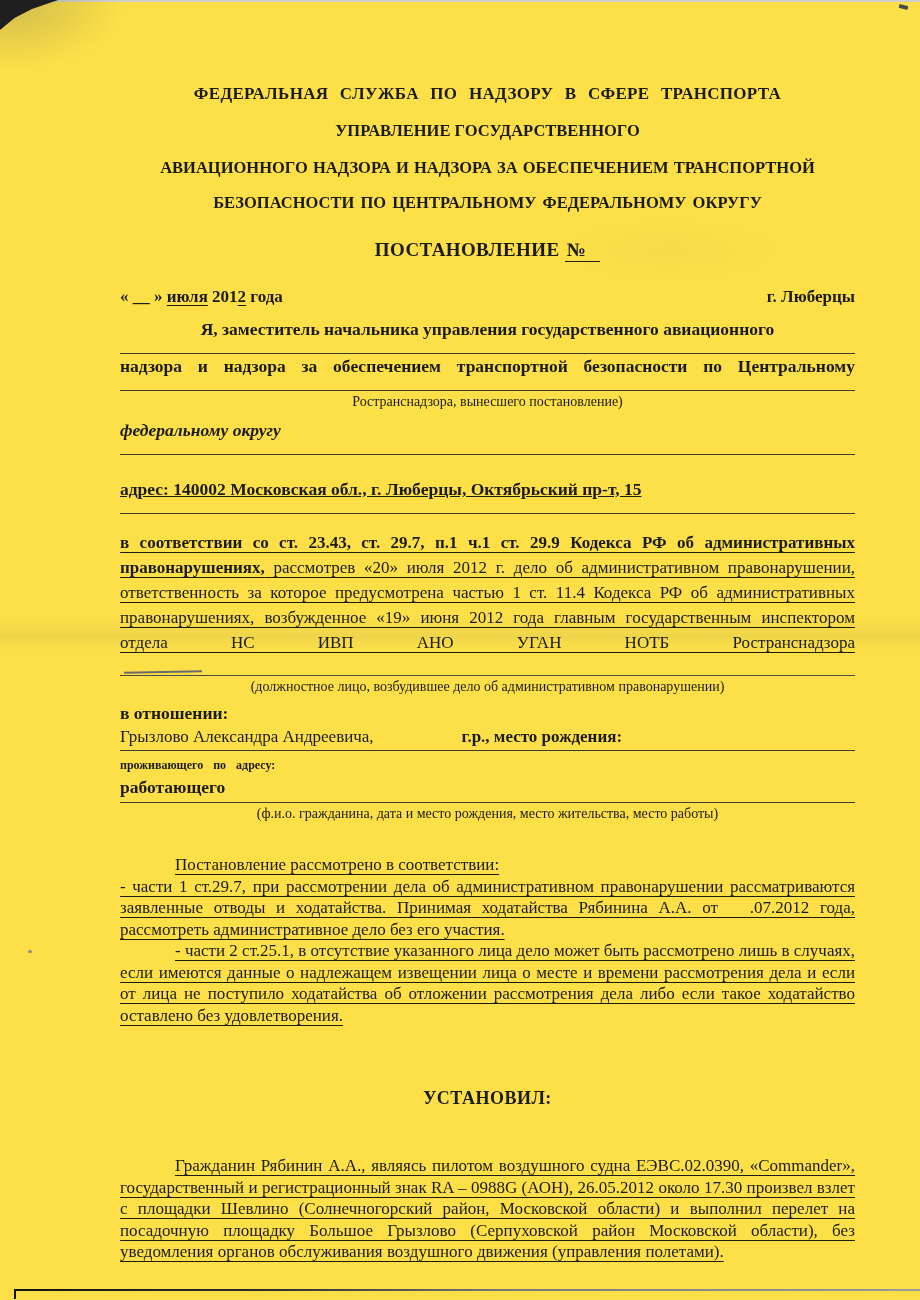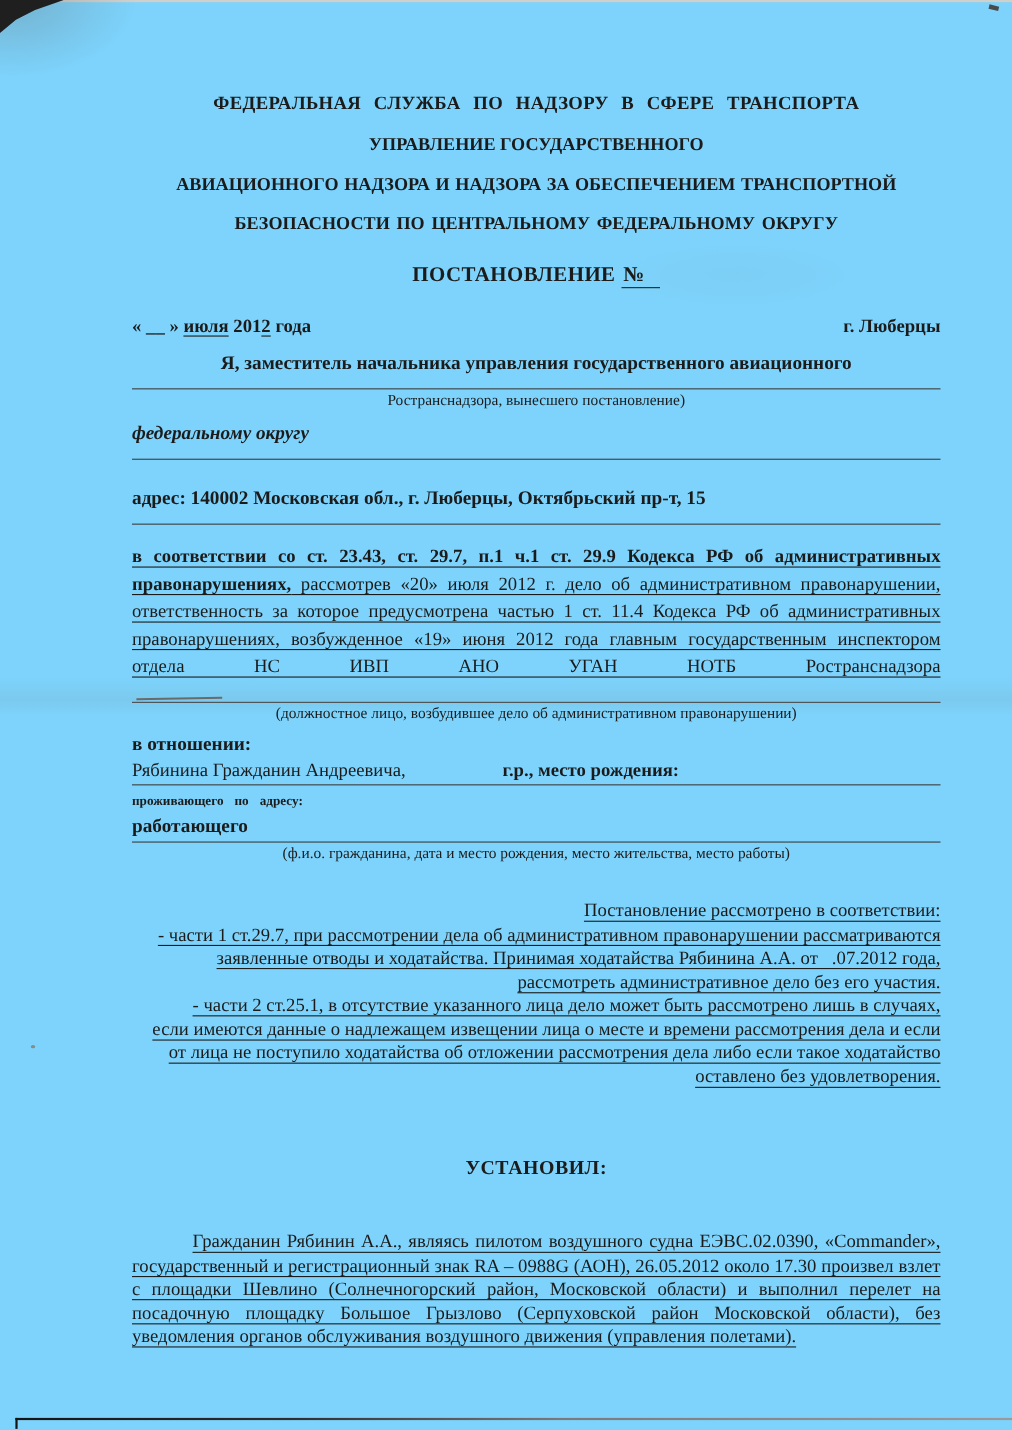--- a/index.html
+++ b/index.html
@@ -1,18 +1,18 @@
 <!DOCTYPE html>
 <html><head>
 <meta charset="utf-8">
 <style>
   html,body{margin:0;padding:0;background:#e9e9e7;}
   .page{
     position:relative;width:920px;height:1300px;margin:0 auto;
-    background:#7dd3fc;color:#1b1b1b;overflow:hidden;
+    background:#fde047;color:#1b1b1b;overflow:hidden;
     font-family:"Liberation Serif","DejaVu Serif",serif;
   }
   .content{position:absolute;left:120px;top:84px;width:735px;}
 
   
   .hdr{text-align:center;font-weight:bold;}
   .hdr .h1{font-size:17px;word-spacing:7px;letter-spacing:.3px;margin-bottom:17px;}
   .hdr .h2{font-size:16.5px;margin-bottom:17px;}
   .hdr .h3{font-size:16.5px;margin-bottom:15px;word-spacing:1px;}
   .hdr .h4{font-size:16.5px;word-spacing:2px;}
@@ -26,21 +26,21 @@
   .dateline{margin-top:26px;display:flex;justify-content:space-between;
     font-weight:bold;font-size:17px;}
   .u{text-decoration:underline;text-underline-offset:3px;}
 
   
   .form-line{font-weight:bold;font-size:17.5px;border-bottom:1.2px solid #3c3c3c;padding-bottom:13px;}
   .caption{font-size:14px;text-align:center;padding:3px 0 4px;}
   .line-official1{text-align:center;margin-top:12px;}
   .line-official2{text-align:justify;text-align-last:justify;margin-top:2px;}
   .line-official3{margin-top:6px;font-style:italic;}
-  .line-address{margin-top:24px;}
+  .line-address{margin-top:24px;text-decoration:underline;}
 
   
   .u-par{margin:0;font-size:17px;text-align:justify;
     text-decoration:underline;text-decoration-thickness:1px;text-underline-offset:4px;}
   .consideration{margin-top:16px;}
   .consideration .u-par{line-height:25px;text-align-last:justify;}
   .consideration .lead{font-weight:bold;}
 
   .squiggle-rule{position:relative;height:10px;margin-top:10px;border-bottom:1.2px solid #4a4a4a;}
   .squiggle-rule .mark{position:absolute;left:4px;bottom:2px;width:78px;height:0;
@@ -50,21 +50,21 @@
   .subject-label{font-weight:bold;font-size:17.5px;margin-top:4px;}
   .name-line{display:flex;align-items:baseline;font-size:17px;
     border-bottom:1.2px solid #3c3c3c;padding-bottom:3px;margin-top:3px;}
   .name-line .birth{font-weight:bold;margin-left:88px;}
   .residence{font-weight:bold;font-size:12px;word-spacing:7px;margin-top:7px;}
   .work{font-weight:bold;font-size:17.5px;border-bottom:1.2px solid #3c3c3c;
     padding-bottom:4px;margin-top:4px;}
 
   
   .procedure{margin-top:28px;}
-  .procedure p{line-height:21.5px;text-align:right;}
+  .procedure p{line-height:21.5px;}
   .proc-intro{margin:0;font-size:17px;text-indent:55px;line-height:21.5px;}
   .proc-intro span{text-decoration:underline;text-underline-offset:4px;}
   .indent{text-indent:55px;}
 
   
   .ruling-heading{margin-top:62px;text-align:center;font-weight:bold;font-size:18px;letter-spacing:.5px;}
   .ruling-par{margin-top:46px;line-height:21.5px;text-indent:55px;}
 
   
   .artifact-topline{position:absolute;top:0;left:0;width:100%;height:2px;background:#cfcfcc;}
@@ -120,35 +120,36 @@
         <span>__</span>
         <span>»</span>
         <span class="u">июля</span>
         <span>201</span><span class="u">2</span>
         <span>года</span>
       </div>
       <div>г. Люберцы</div>
     </div>
 
     <div class="form-line line-official1">Я, заместитель начальника управления государственного авиационного</div>
+    <div class="form-line line-official2">надзора и надзора за обеспечением транспортной безопасности по Центральному</div>
     <div class="caption">Ространснадзора, вынесшего постановление)</div>
     <div class="form-line line-official3">федеральному округу</div>
     <div class="form-line line-address">адрес: 140002 Московская обл., г. Люберцы, Октябрьский пр-т, 15</div>
 
     <div class="consideration">
       <p class="u-par"><span class="lead">в соответствии со ст. 23.43, ст. 29.7, п.1 ч.1 ст. 29.9 Кодекса РФ об административных правонарушениях,</span><span> рассмотрев «20» июля 2012 г. дело об административном правонарушении, ответственность за которое предусмотрена частью 1 ст. 11.4 Кодекса РФ об административных правонарушениях, возбужденное «19» июня 2012 года главным государственным инспектором отдела НС ИВП АНО УГАН НОТБ Ространснадзора</span></p>
     </div>
     <div class="squiggle-rule">
       <span class="mark"></span>
     </div>
     <div class="caption">(должностное лицо, возбудившее дело об административном правонарушении)</div>
 
     <div class="subject-label">в отношении:</div>
     <div class="name-line">
-      <span>Рябинина Гражданин Андреевича,</span>
+      <span>Грызлово Александра Андреевича,</span>
       <span class="birth">г.р., место рождения:</span>
     </div>
     <div class="residence">проживающего по адресу:</div>
     <div class="work">работающего</div>
     <div class="caption">(ф.и.о. гражданина, дата и место рождения, место жительства, место работы)</div>
 
     <div class="procedure">
       <p class="proc-intro"><span>Постановление рассмотрено в соответствии:</span></p>
       <p class="u-par">- части 1 ст.29.7, при рассмотрении дела об административном правонарушении рассматриваются заявленные отводы и ходатайства. Принимая ходатайства Рябинина А.А. от &nbsp;&nbsp;.07.2012 года, рассмотреть административное дело без его участия.</p>
       <p class="u-par indent">- части 2 ст.25.1, в отсутствие указанного лица дело может быть рассмотрено лишь в случаях, если имеются данные о надлежащем извещении лица о месте и времени рассмотрения дела и если от лица не поступило ходатайства об отложении рассмотрения дела либо если такое ходатайство оставлено без удовлетворения.</p>

